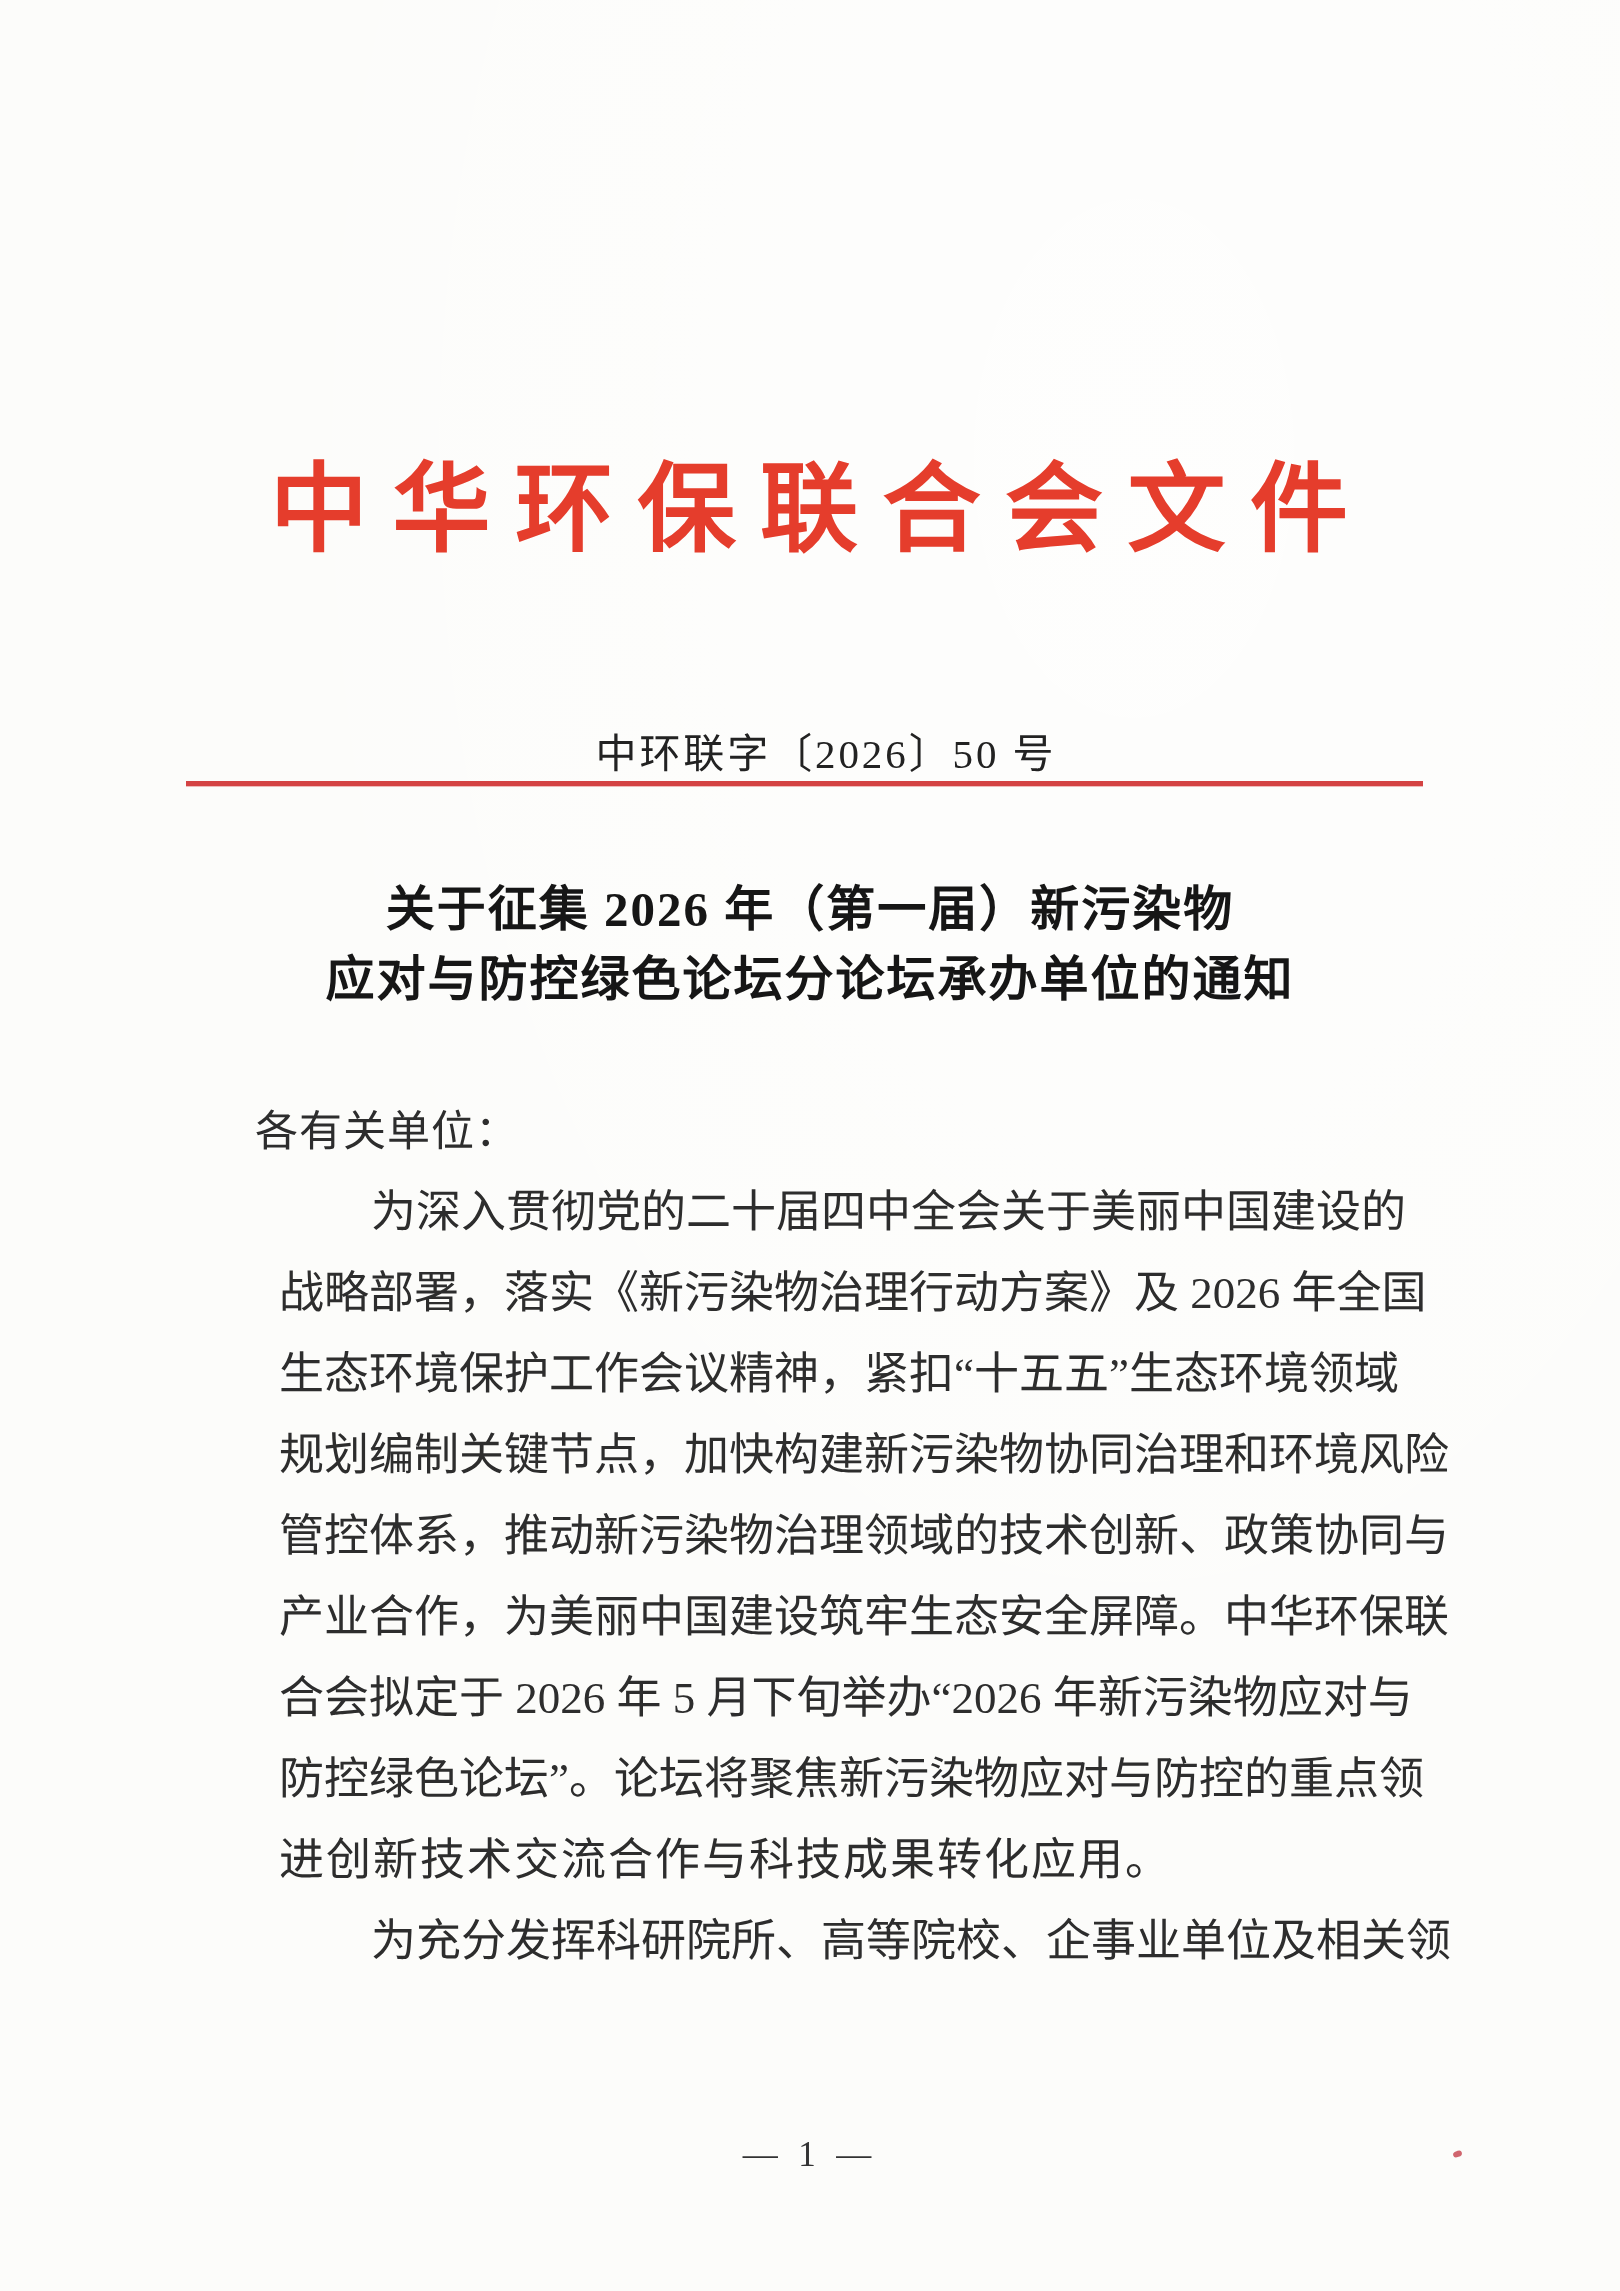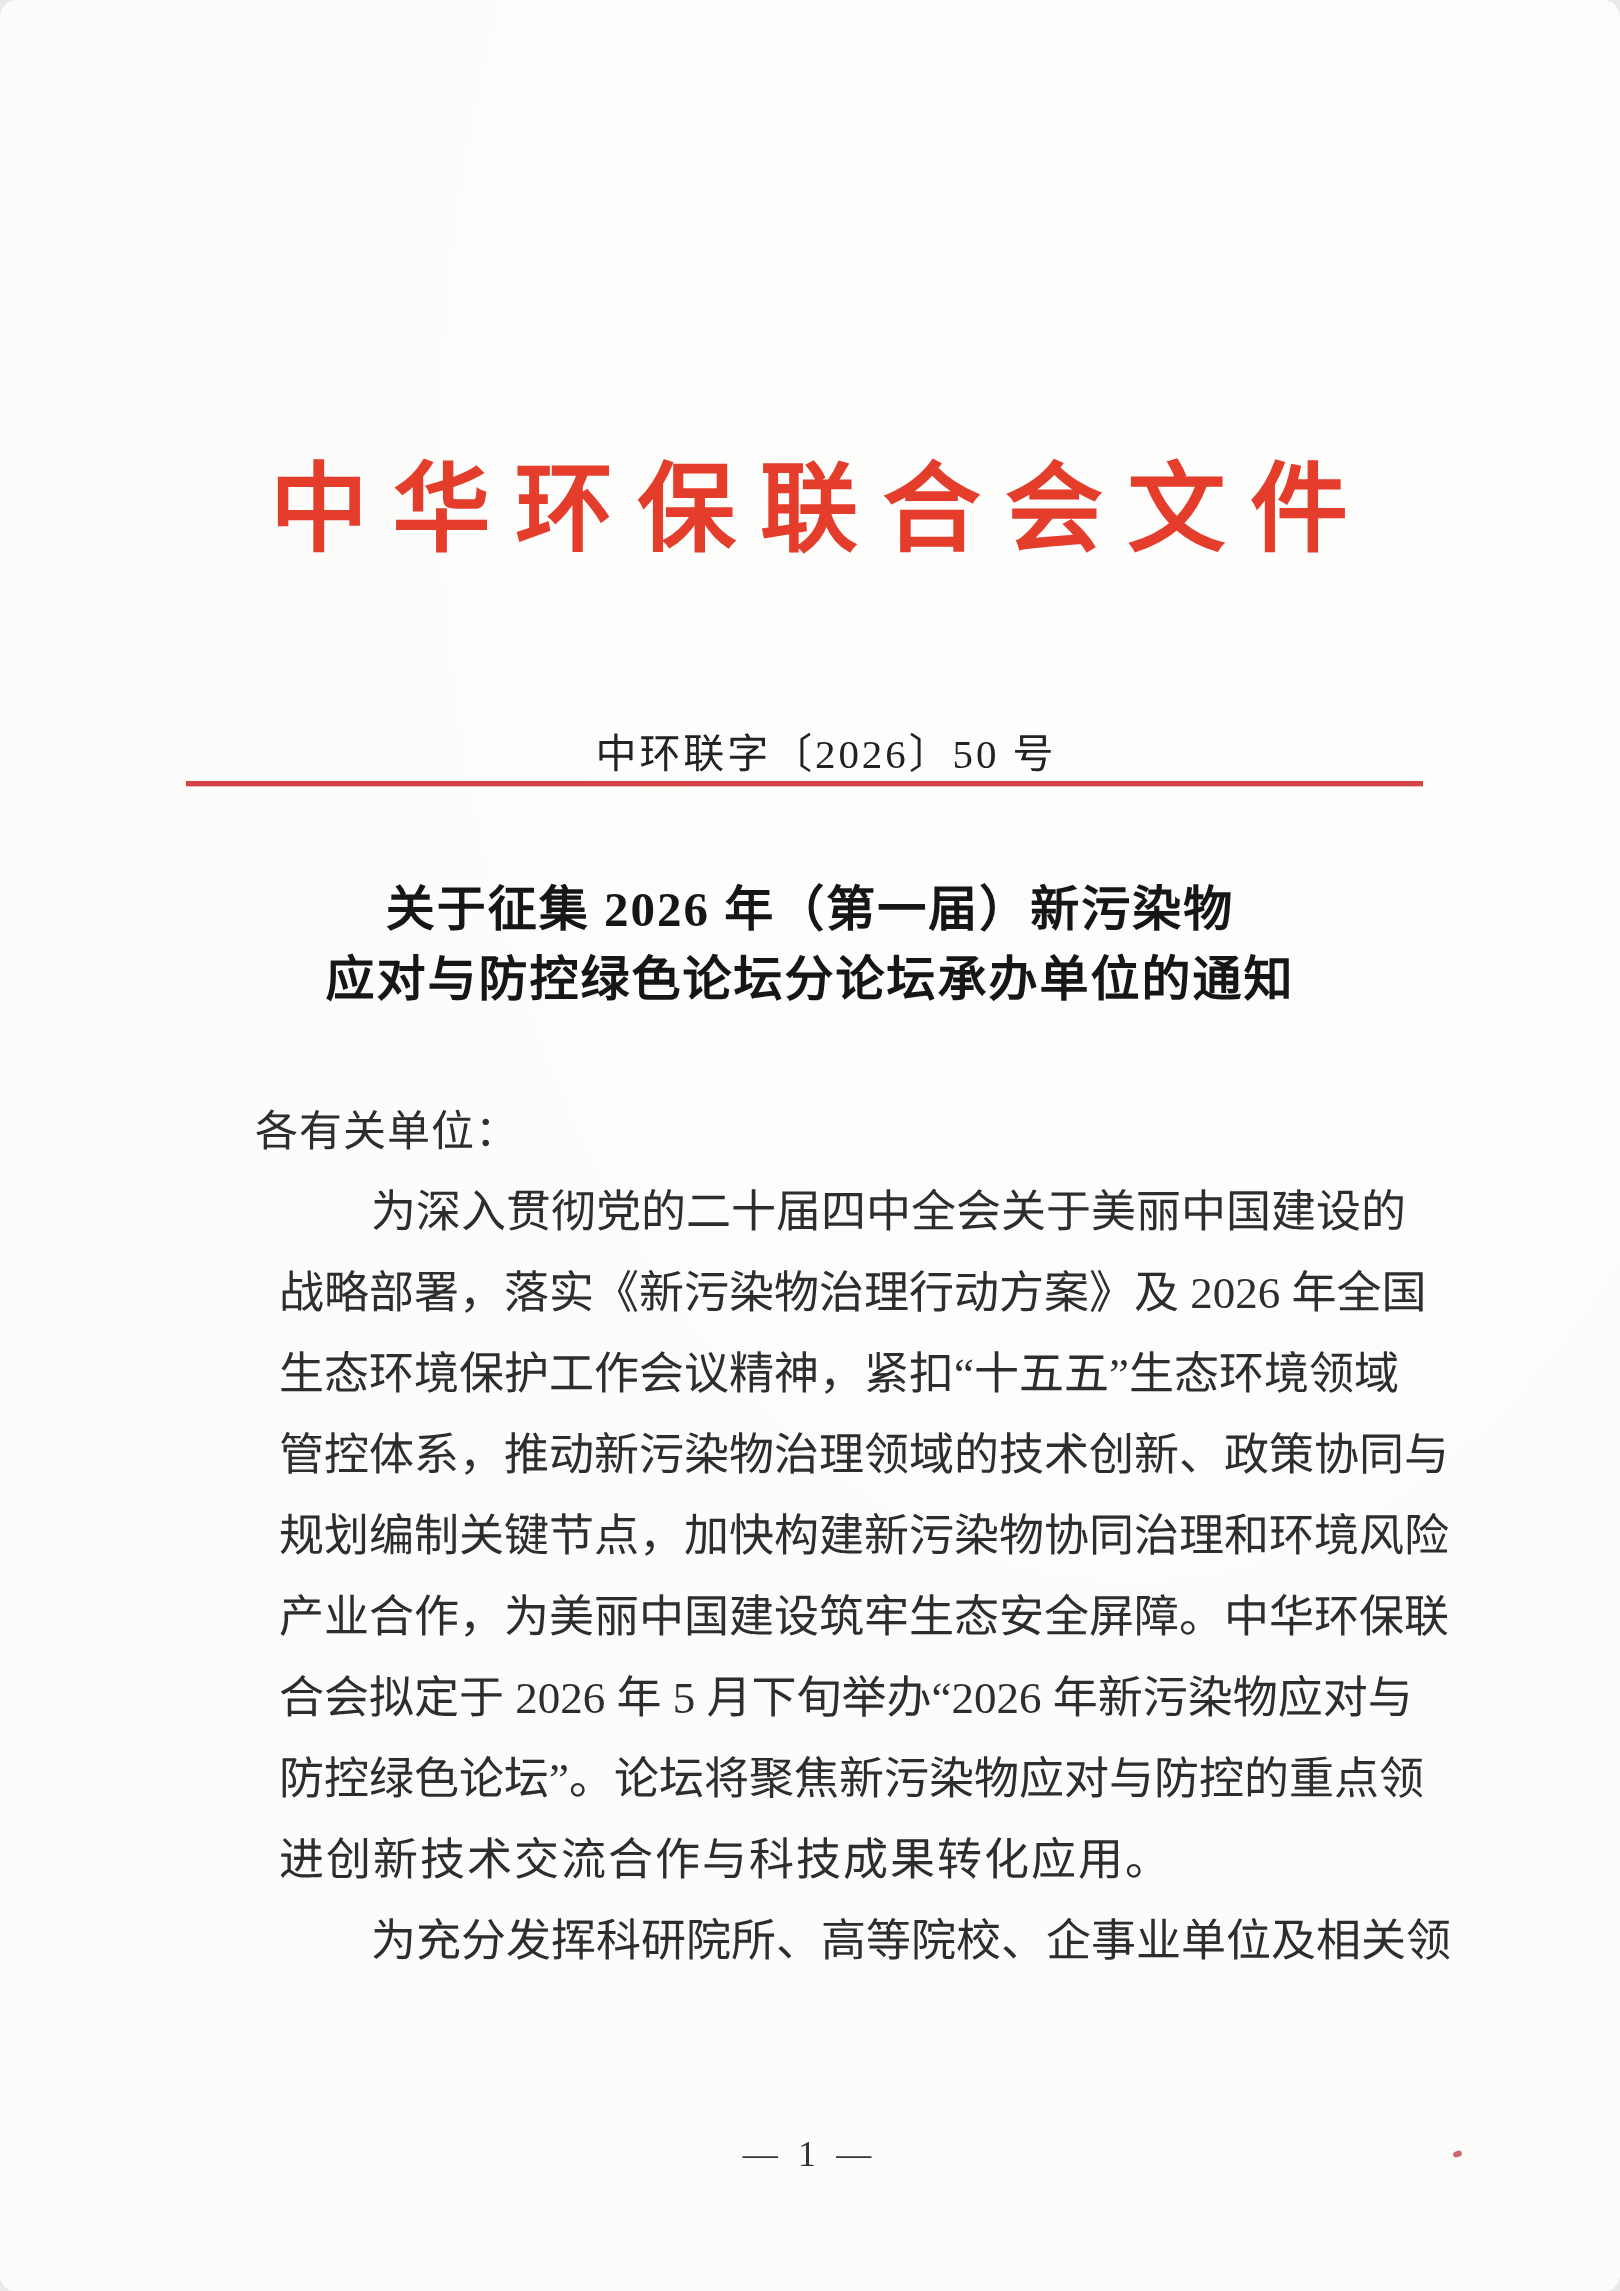--- a/index.html
+++ b/index.html
@@ -16,21 +16,20 @@
   }
   .page {
     position: relative;
     width: 1620px;
     height: 2292px;
     background:
       radial-gradient(ellipse at 70% 20%, rgba(255,255,255,0.6), rgba(0,0,0,0) 60%),
       var(--paper);
     overflow: hidden;
     color: var(--ink);
-    border-radius: 17px;
   }
   .org-title {
     position: absolute;
     top: 459px;
     left: 270px;
     width: 1078px;
     font-size: 98px;
     line-height: 102px;
     font-weight: 700;
     color: var(--header-red);
@@ -139,22 +138,22 @@
     <div>关于征集 2026 年（第一届）新污染物</div>
     <div>应对与防控绿色论坛分论坛承办单位的通知</div>
   </div>
 
   <div class="body-block">
     <div class="salutation">各有关单位：</div>
 
     <div class="body-line indent">为深入贯彻党的二十届四中全会关于美丽中国建设的</div>
     <div class="body-line">战略部署，落实《新污染物治理行动方案》及 2026 年全国</div>
     <div class="body-line">生态环境保护工作会议精神，紧扣“十五五”生态环境领域</div>
+    <div class="body-line">规划编制关键节点，加快构建新污染物协同治理和环境风险</div>
     <div class="body-line">管控体系，推动新污染物治理领域的技术创新、政策协同与</div>
-    <div class="body-line">规划编制关键节点，加快构建新污染物协同治理和环境风险</div>
     <div class="body-line">产业合作，为美丽中国建设筑牢生态安全屏障。中华环保联</div>
     <div class="body-line">合会拟定于 2026 年 5 月下旬举办“2026 年新污染物应对与</div>
     <div class="body-line">防控绿色论坛”。论坛将聚焦新污染物应对与防控的重点领</div>
     <div class="body-line no-just">进创新技术交流合作与科技成果转化应用。</div>
     <div class="body-line indent">为充分发挥科研院所、高等院校、企事业单位及相关领</div>
   </div>
 
   <div class="page-number">— 1 —</div>
 
   <div class="red-speck"></div>

